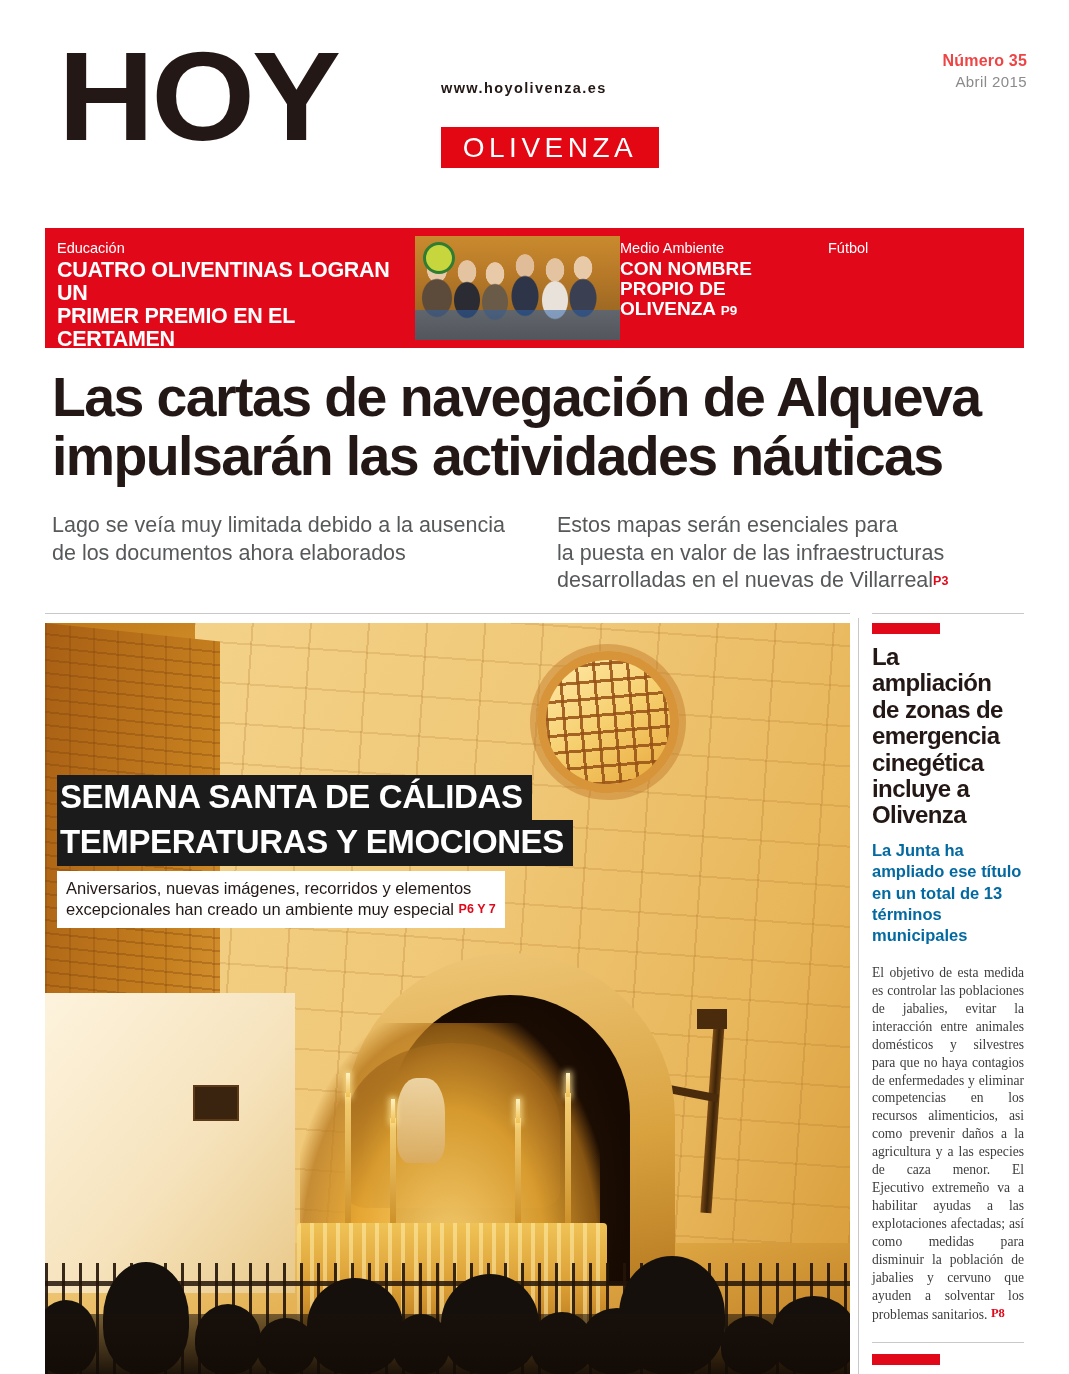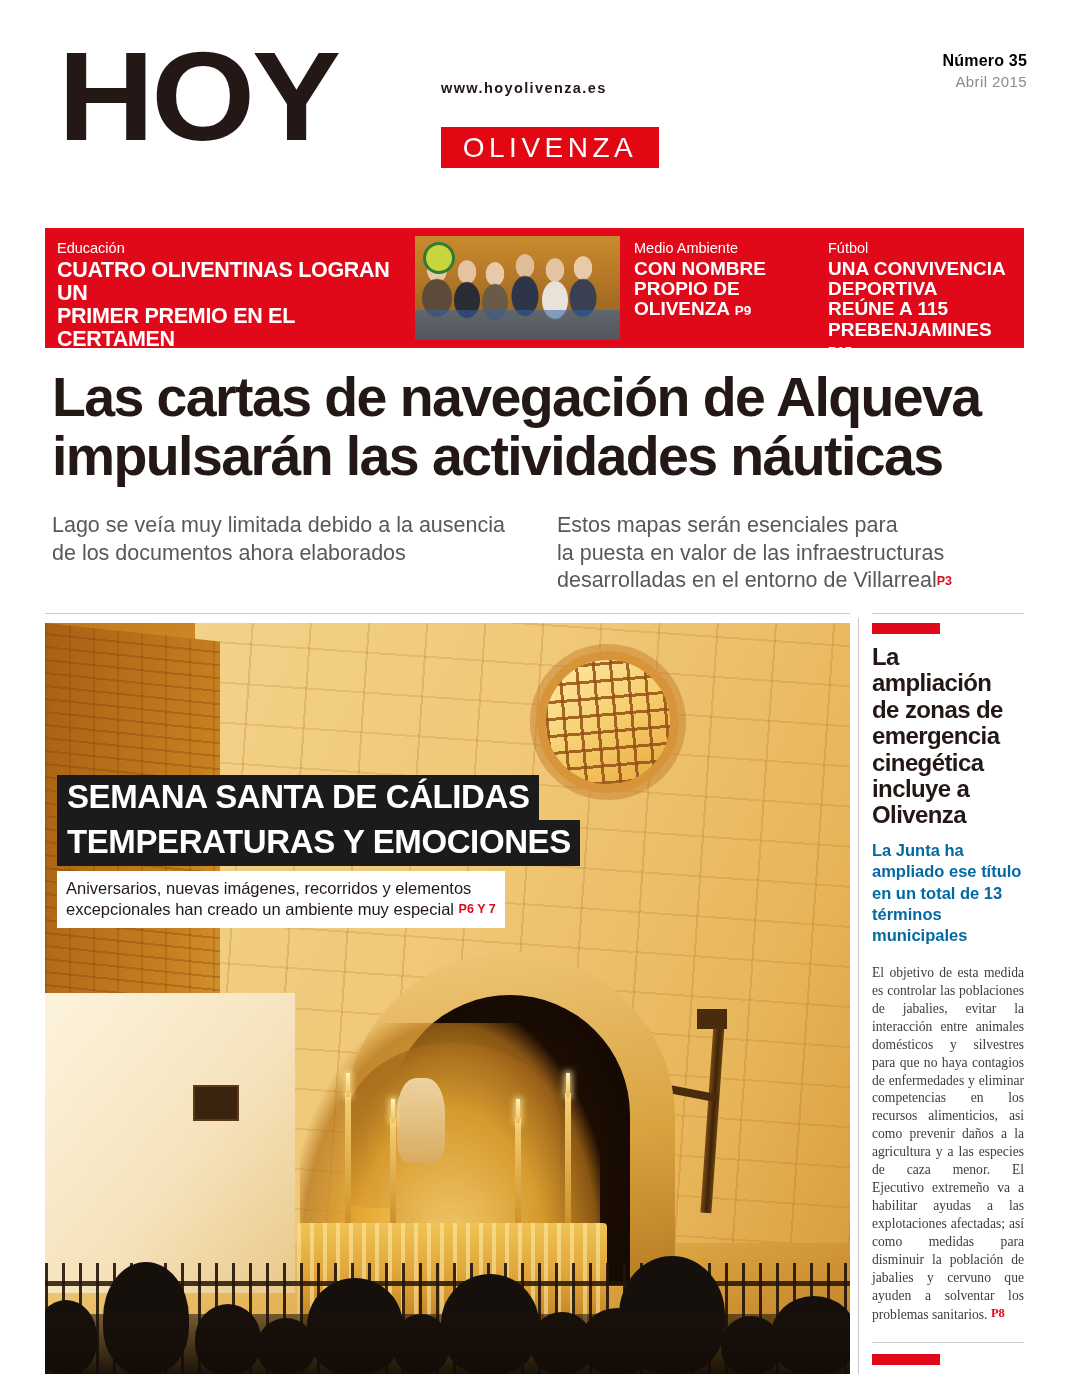--- a/index.html
+++ b/index.html
@@ -68,21 +68,21 @@
     text-align: center;
     font-weight: 400;
   }
   .issue-no {
     position: absolute;
     right: 42px;
     top: 52px;
     text-align: left;
     font-size: 16px;
     font-weight: bold;
-    color: #000000;
+    color: #ef4444;
     letter-spacing: 0.2px;
   }
   .issue-date {
     position: absolute;
     right: 42px;
     top: 73px;
     text-align: right;
     font-size: 15px;
     color: #8b8b8b;
     letter-spacing: 0.4px;
@@ -149,21 +149,21 @@
     opacity: .55;
   }
   .tp-seal {
     position: absolute;
     left: 8px; top: 6px;
     width: 26px; height: 26px;
     border-radius: 50%;
     background: #c7d63c;
     border: 3px solid #2f7d32;
   }
-  .t2 { width: 200px; padding-left: 14px; }
+  .t2 { width: 200px; }
   .t2 .teaser-head { font-size: 19px; }
   .t3 { width: 194px; padding-left: 8px; }
   .t3 .teaser-head { font-size: 19px; }
   .pg-white {
     font-size: 13.5px;
     font-weight: bold;
     letter-spacing: 0;
   }
 
   
@@ -421,21 +421,21 @@
     z-index: 6;
   }
   .cap-line {
     display: table;
     background: #1b1b1b;
     color: #ffffff;
     font-weight: bold;
     font-size: 33px;
     letter-spacing: -0.4px;
     line-height: 1.22;
-    padding: 2px 9px 3px 10px;
+    padding: 2px 9px 3px 3px;
     white-space: nowrap;
   }
   .cap-sub {
     display: table;
     background: #ffffff;
     color: #231815;
     font-size: 16.5px;
     line-height: 1.33;
     padding: 7px 9px 7px 9px;
     margin-top: 5px;
@@ -527,47 +527,38 @@
         <div>PROPIO DE</div>
         <div>
           <span>OLIVENZA</span>
           <span class="pg-white">P9</span>
         </div>
       </div>
     </div>
 
     <div class="teaser t3">
       <div class="teaser-kicker">Fútbol</div>
-      <div class="teaser-head">
-        <div>UNA CONVIVENCIA</div>
-        <div>DEPORTIVA</div>
-        <div>REÚNE A 115</div>
-        <div>
-          <span>PREBENJAMINES</span>
-          <span class="pg-white">P15</span>
-        </div>
-      </div>
     </div>
   </div>
 
   <div class="main-headline">
     <div>Las cartas de navegación de Alqueva</div>
     <div>impulsarán las actividades náuticas</div>
   </div>
 
   <div class="deck-left">
     <div>Lago se veía muy limitada debido a la ausencia</div>
     <div>de los documentos ahora elaborados</div>
   </div>
 
   <div class="deck-right">
     <div>Estos mapas serán esenciales para</div>
     <div>la puesta en valor de las infraestructuras</div>
     <div>
-      <span>desarrolladas en el entorno de Villarreal</span><span class="pg-red">P3</span>
+      <span>desarrolladas en el nuevas de Villarreal</span><span class="pg-red">P3</span>
     </div>
   </div>
 
   <div class="rule-main"></div>
   <div class="rule-side"></div>
   <div class="col-divider"></div>
 
   <div class="photo-wrap">
     <div class="ph-sky"></div>
     <div class="ph-facade"></div>

